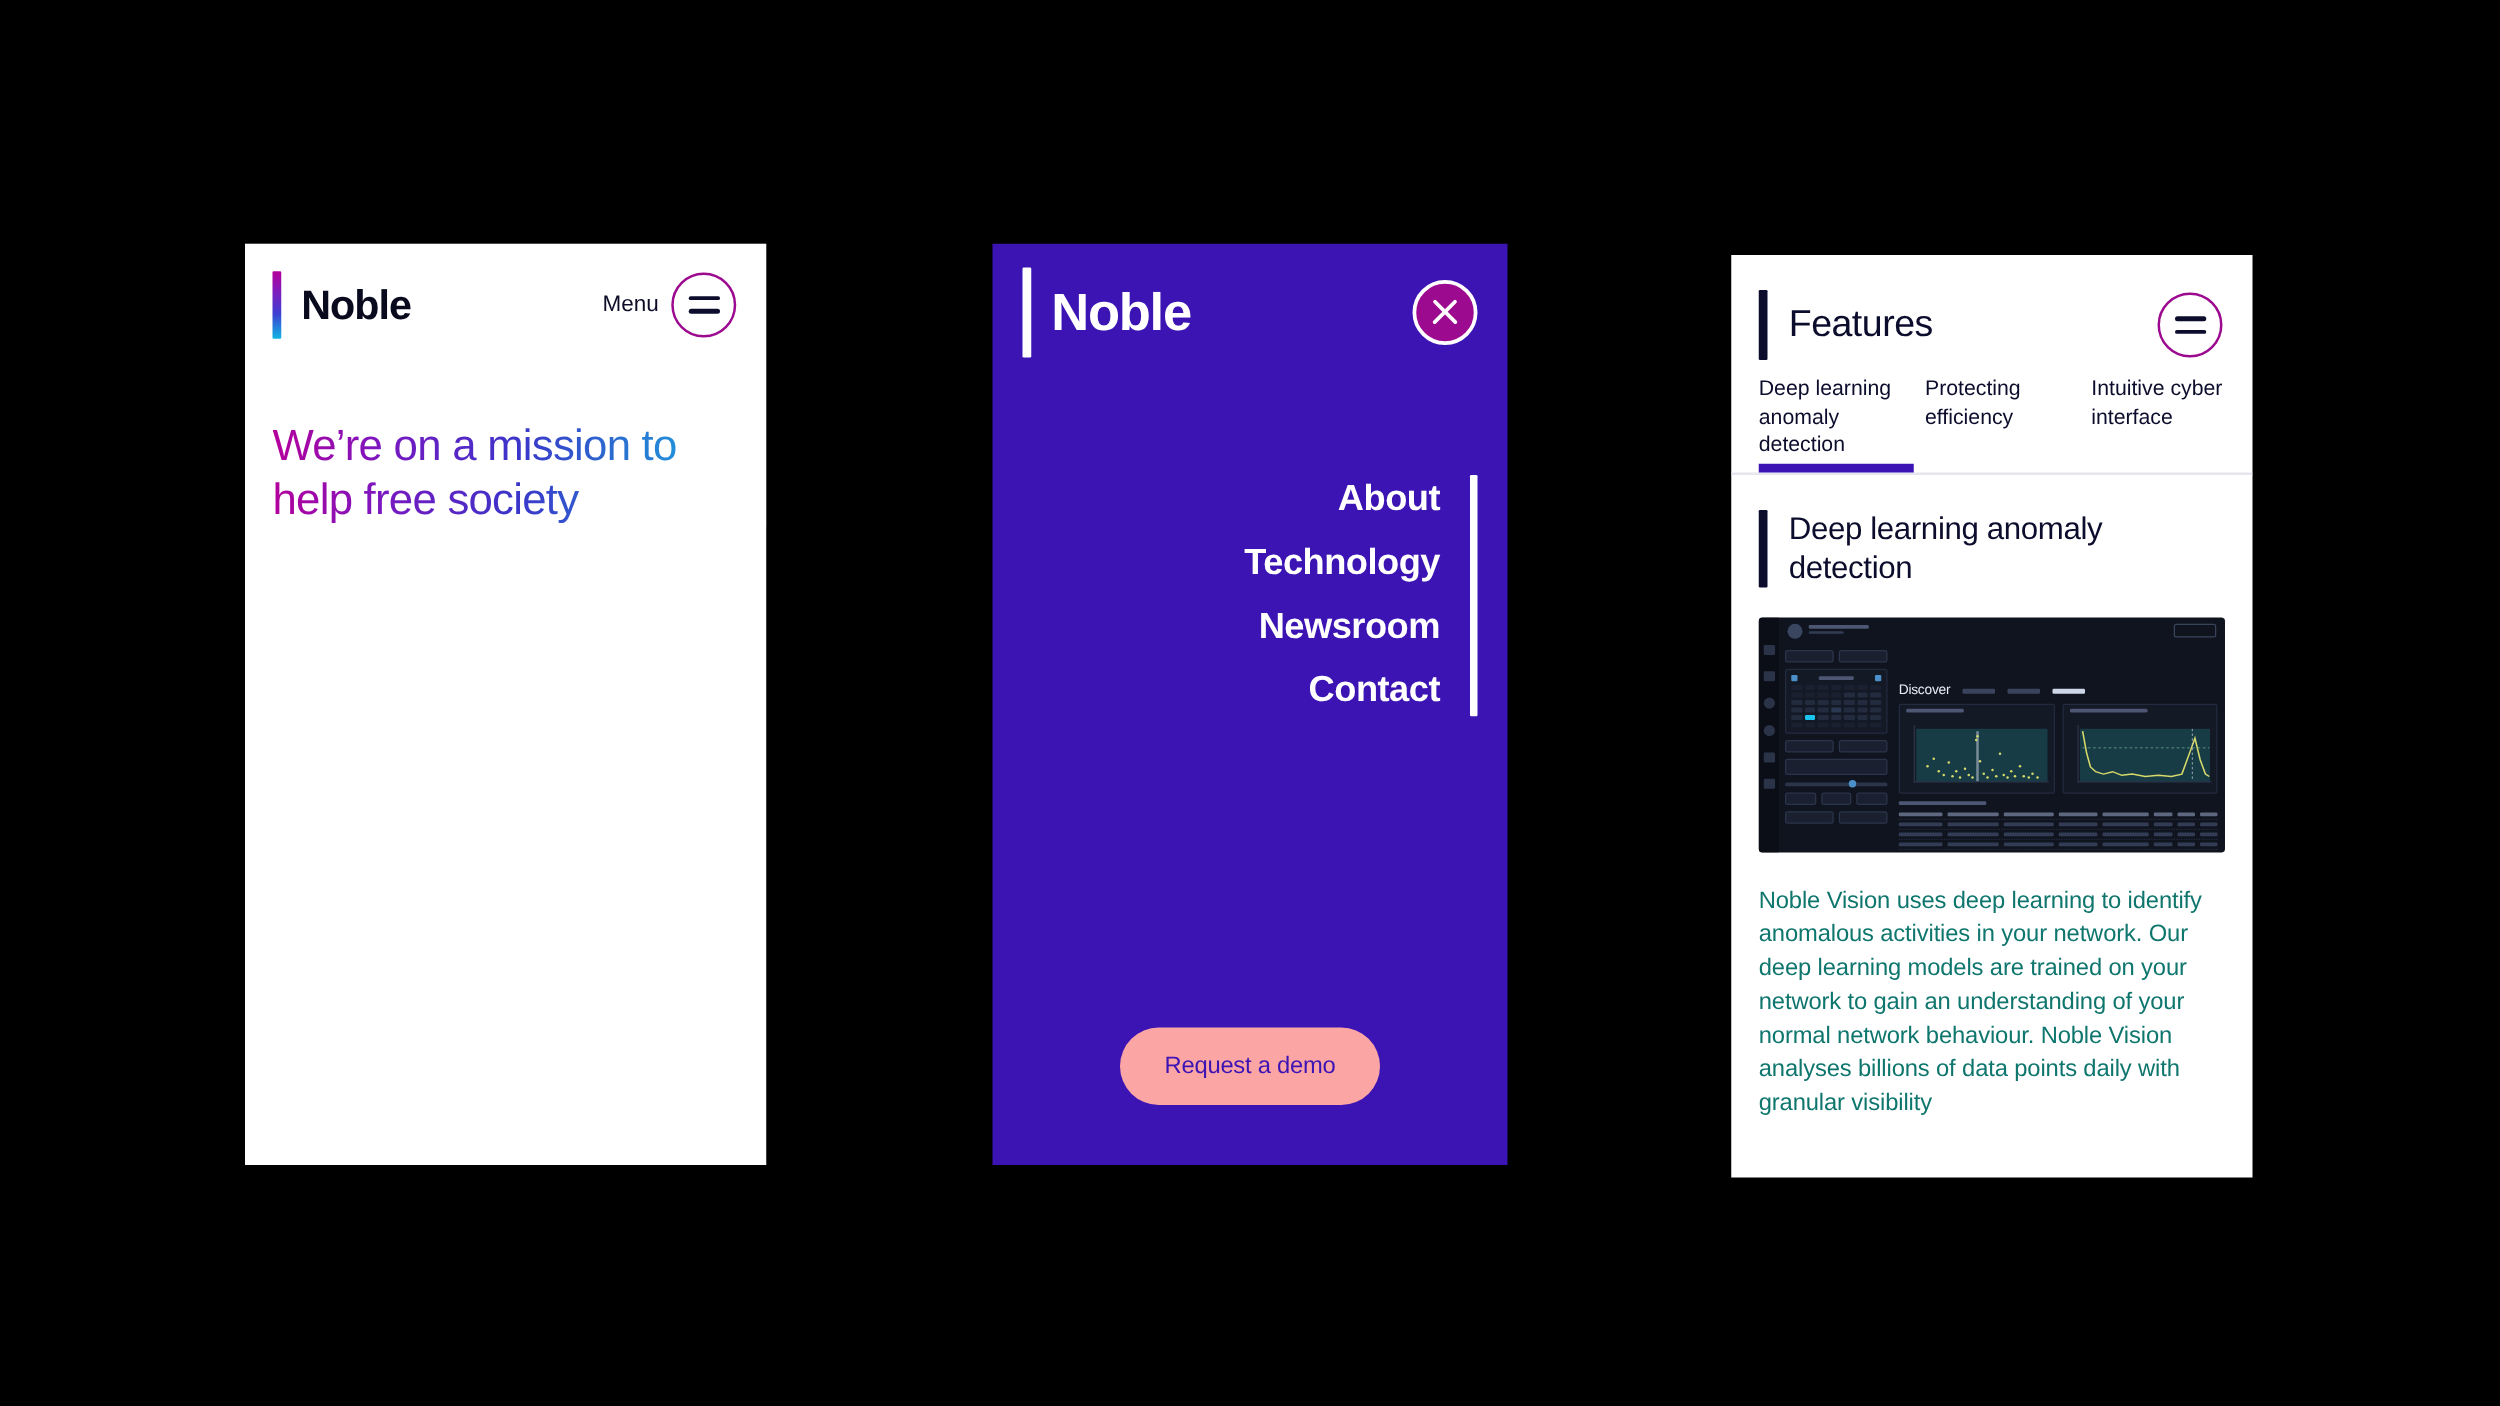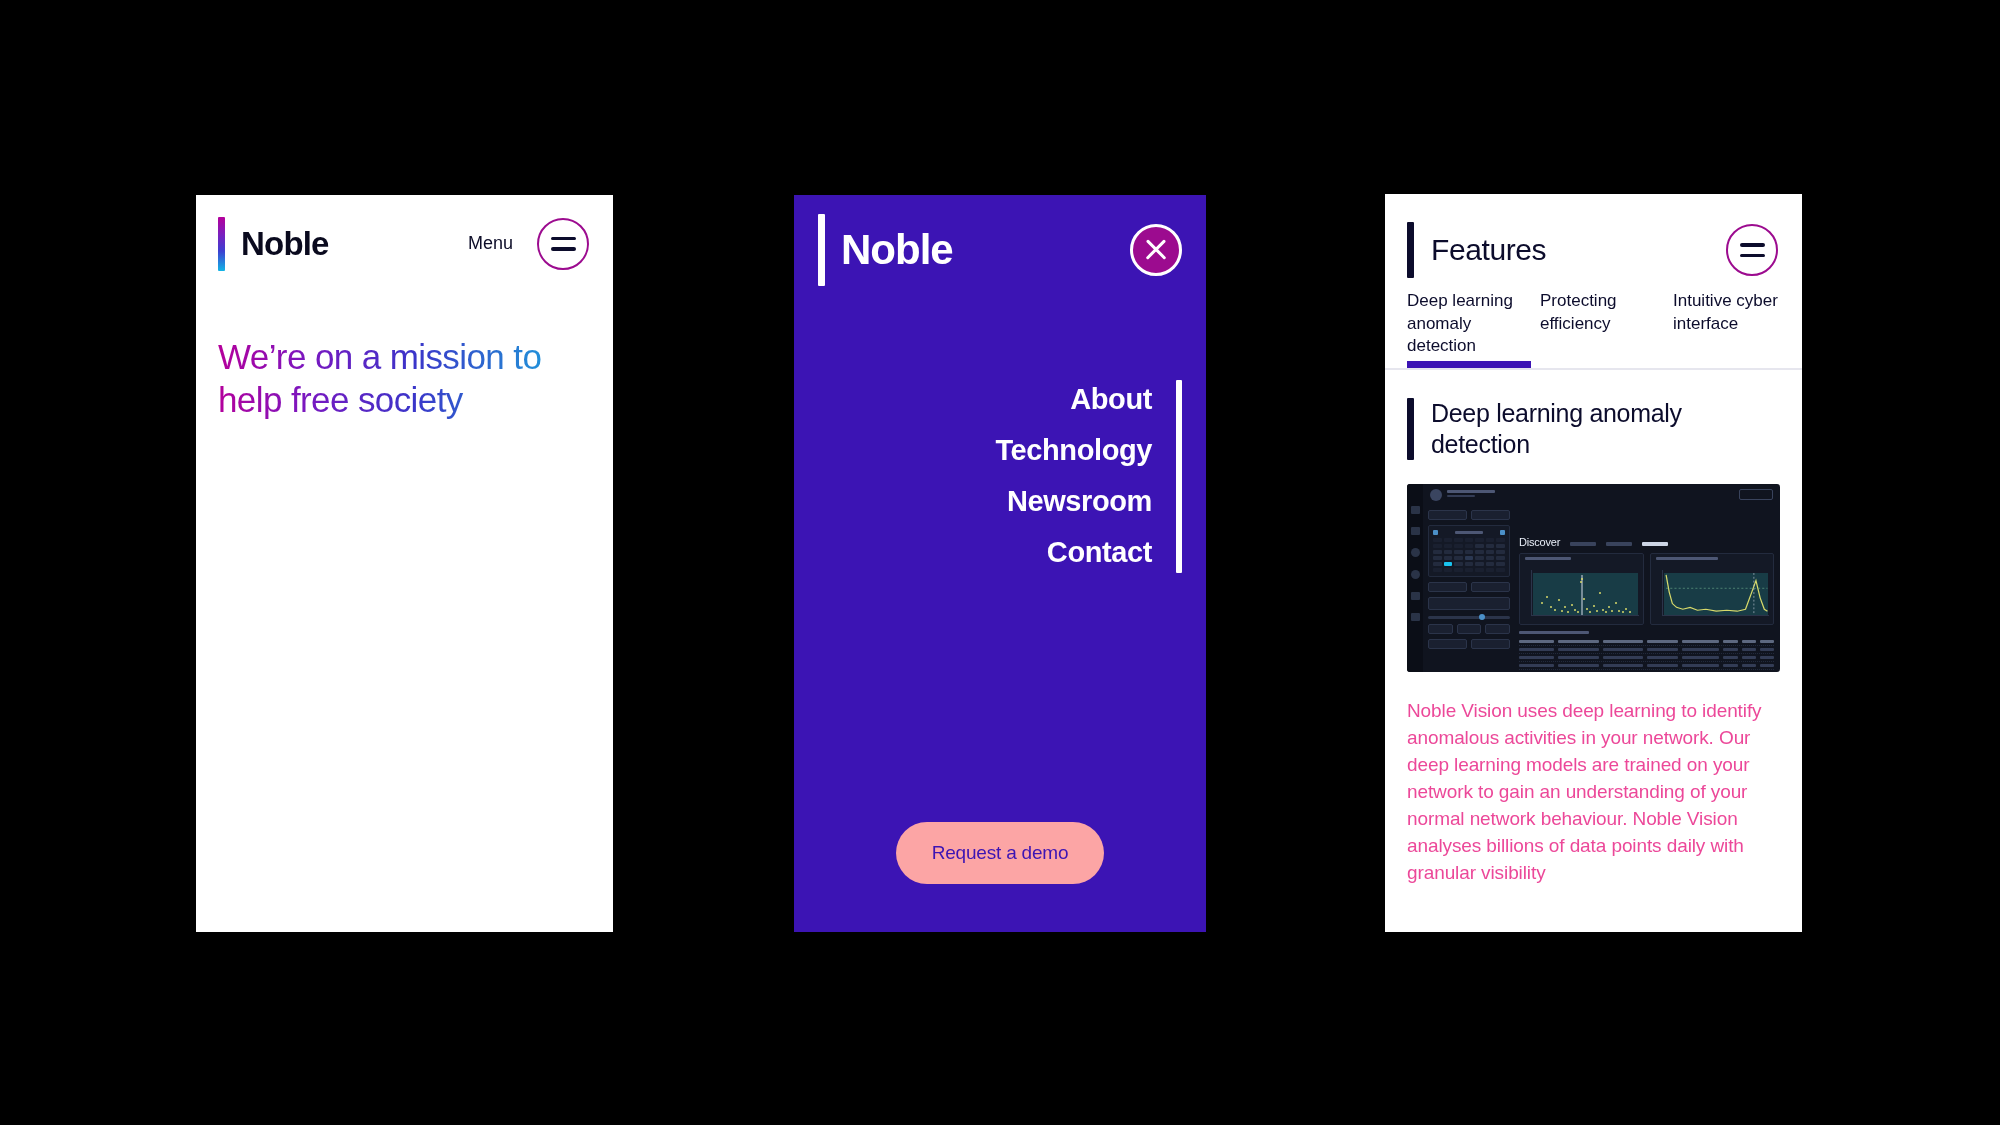--- a/index.html
+++ b/index.html
@@ -12,36 +12,36 @@
   .stage { position: relative; width: 2000px; height: 1125px; background: #000; }
 
   
   .phone {
     position: absolute;
     overflow: hidden;
     background: #fff;
   }
   #panel-home { left: 196px; top: 195px; width: 417px; height: 737px; }
   #panel-menu { left: 794px; top: 195px; width: 412px; height: 737px; background: #3c14b4; }
-  #panel-features { left: 1385px; top: 194px; width: 417px; height: 738px; }
+  #panel-features { left: 1385px; top: 204px; width: 417px; height: 738px; }
 
   
   .home-header {
     height: 97px; background: #fff; display: flex; align-items: center;
     padding: 0 24px 0 22px;
   }
   .logo-wrap { display: flex; align-items: center; gap: 16px; }
   .logo-bar {
     width: 7px; height: 54px; border-radius: 1px;
     background: linear-gradient(180deg,#b5009b 0%,#7b1fbe 32%,#3d3fd1 63%,#12b5e5 100%);
   }
   .logo-text {
     font-size: 33px; font-weight: 700; color: #0a0a1e; letter-spacing: -0.8px;
   }
-  .hdr-right { margin-left: auto; display: flex; align-items: center; gap: 24px; }
+  .hdr-right { margin-left: auto; display: flex; align-items: center; gap: 10px; }
   .menu-word { font-size: 18px; color: #0d0d28; font-weight: 400; }
   .circle-btn {
     width: 52px; height: 52px; border-radius: 50%;
     border: 2.5px solid #9c0b8f; background: transparent;
     display: flex; flex-direction: column; align-items: center; justify-content: center; gap: 7px;
     cursor: pointer;
   }
   .circle-btn .bar { width: 25px; height: 3.5px; background: #0c0c2c; border-radius: 2px; }
 
   .hero {
@@ -180,21 +180,21 @@
   .axis-x { position: absolute; left: 11px; right: 4px; bottom: 8px; height: 1px; background: #2b344a; }
   .table { margin-top: 6px; }
   .tbl-cap { width: 70px; height: 3px; background: #4d5774; border-radius: 1px; margin-bottom: 4px; }
   .tbl-head, .tbl-row { display: flex; gap: 4px; padding: 2px 0; border-bottom: 1px dotted #222a3c; }
   .tbl-head i { height: 3px; background: #5d6880; border-radius: 1px; }
   .tbl-row i { height: 3px; background: #333c55; border-radius: 1px; }
   .c1 { width: 15%; } .c2 { width: 17%; } .c3 { width: 17%; } .c4 { width: 13%; }
   .c5 { width: 16%; } .c6 { width: 6%; } .c7 { width: 6%; } .c8 { width: 6%; }
 
   .feat-copy {
-    margin-top: 26px; font-size: 19px; line-height: 1.42; color: #ec4899; letter-spacing: -0.1px;
+    margin-top: 26px; font-size: 19px; line-height: 1.42; color: #0f766e; letter-spacing: -0.1px;
   }
 </style>
 </head>
 <body>
 
 <div class="stage">
 
   <div class="phone" id="panel-home">
 
     <div class="home-header">

